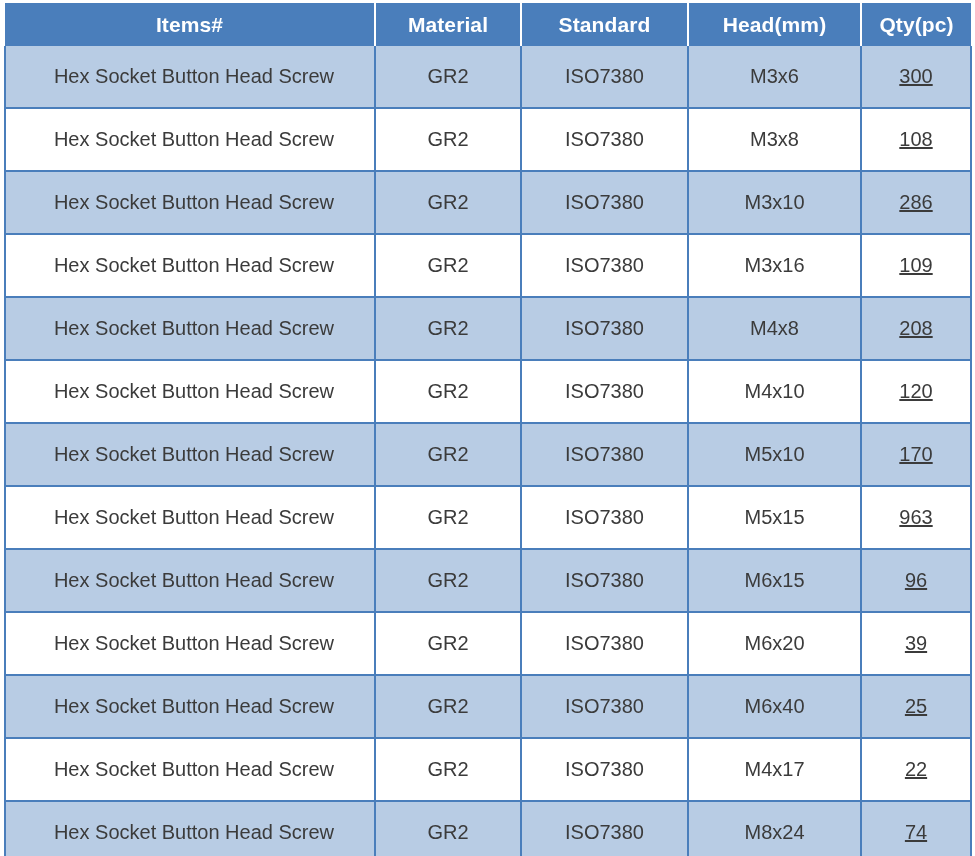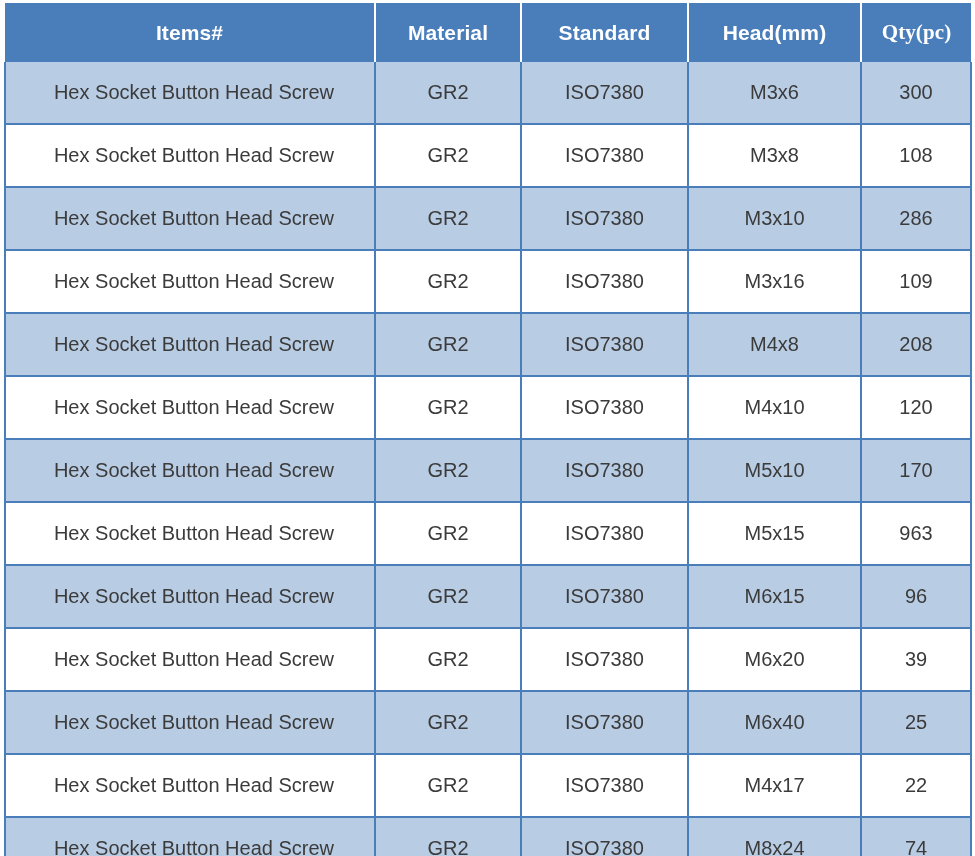--- a/index.html
+++ b/index.html
@@ -30,29 +30,28 @@
   }
 
   
   table.inventory thead th {
     background: #4A7EBB;
     color: #FFFFFF;
     font-size: 21px;
     font-weight: bold;
     text-align: center;
     vertical-align: middle;
-    height: 59px;
+    height: 43px;
     padding: 0;
     border: none;
     border-right: 2px solid #FFFFFF;
     letter-spacing: 0.1px;
   }
   table.inventory thead th:last-child {
     border-right: none;
-    font-family: Liberation Serif, serif;
   }
 
   
   table.inventory tbody td {
     height: 61px;
     padding: 0 4px;
     font-size: 20px;
     color: #3B3B3B;
     text-align: center;
     vertical-align: middle;
@@ -60,20 +59,21 @@
     border-bottom: 2px solid #4A7EBB;
     white-space: nowrap;
     overflow: hidden;
   }
   table.inventory tbody td:first-child {
     border-left: 2px solid #4A7EBB;
     padding-left: 12px;
   }
   table.inventory tbody td:last-child {
     border-right: 2px solid #4A7EBB;
+    text-decoration: underline;
   }
   table.inventory tbody tr.band td {
     background: #B8CCE4;
   }
   table.inventory tbody tr.plain td {
     background: #FFFFFF;
   }
 
   
   col.c-item     { width: 370px; }

